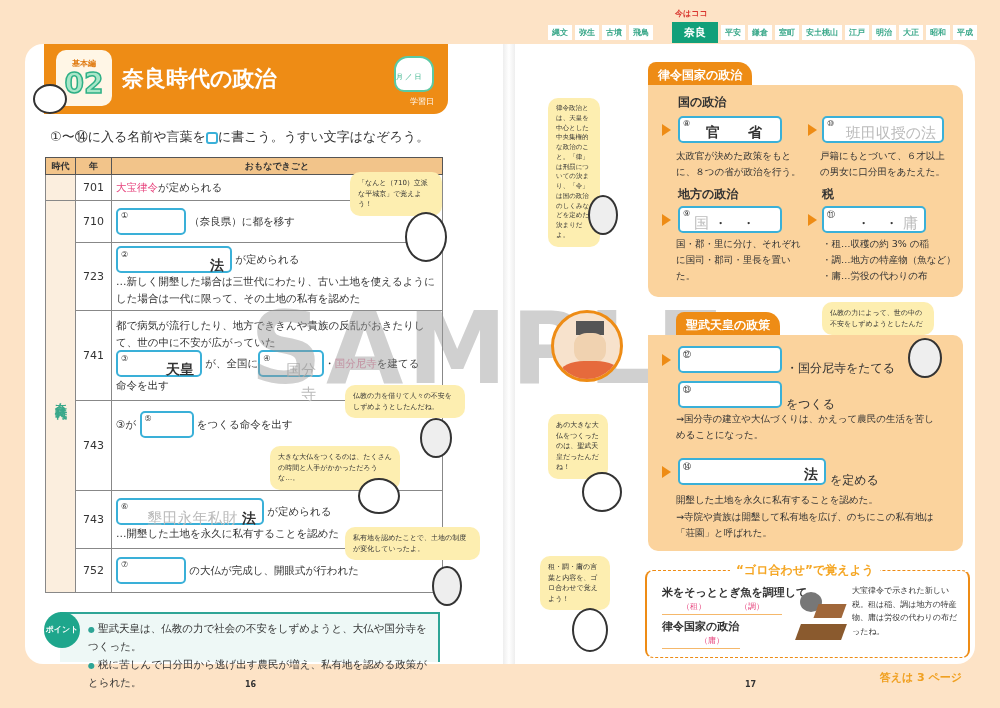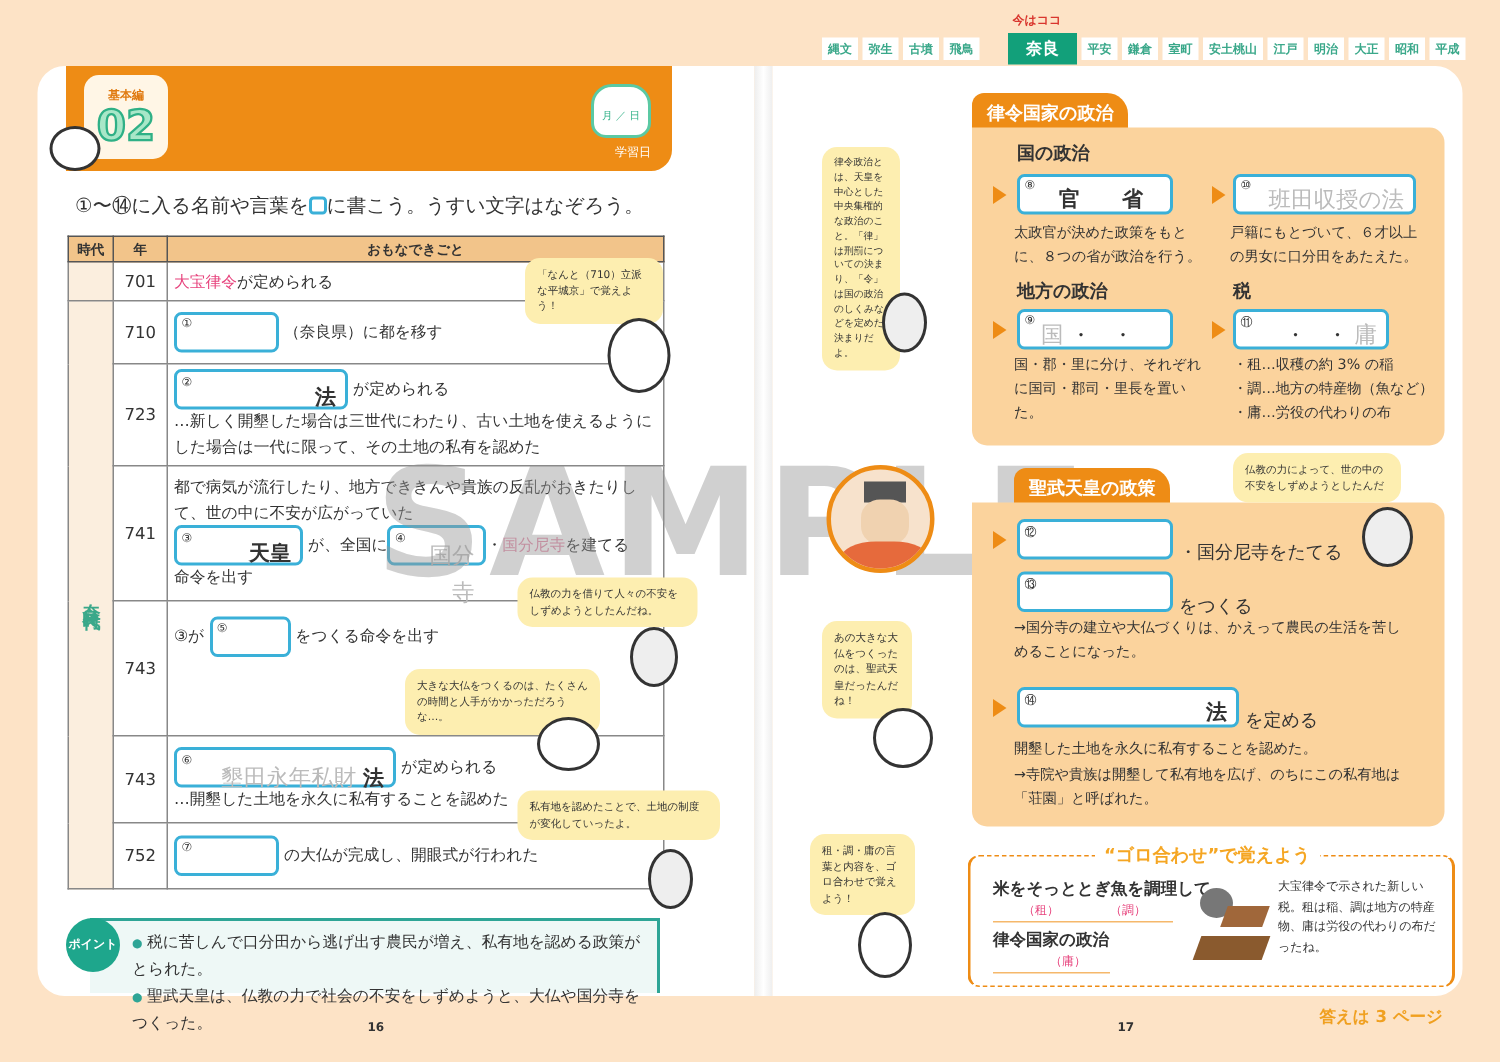--- a/index.html
+++ b/index.html
@@ -12,21 +12,21 @@
 .eras{position:absolute;top:22px;left:548px;display:flex;gap:3px;align-items:center}
 .era{background:#fff;color:#3aa88a;font-size:8px;padding:2px 4px;font-weight:bold}
 .era.cur{background:#12a07a;color:#fff;font-size:11px;padding:3px 12px;margin-left:16px}
 .now{position:absolute;top:8px;left:675px;color:#d9362e;font-size:8px;font-weight:bold}
 
 .hdr{position:absolute;left:44px;top:44px;width:404px;height:70px;background:#ee8c15;border-radius:0 0 14px 0}
 .badge{position:absolute;left:12px;top:6px;width:56px;height:56px;background:#fff6e6;border-radius:10px;text-align:center}
 .badge .k{font-size:8px;color:#e07a10;font-weight:bold;margin-top:8px}
 .badge .n{font-size:28px;font-weight:bold;color:#a8e7c8;-webkit-text-stroke:1.5px #2fb086;line-height:30px}
 .title{position:absolute;left:78px;top:20px;font-size:22px;color:#fff;font-weight:bold}
-.datebox{position:absolute;right:14px;top:12px;width:40px;height:36px;background:#fff;border:2px solid #5bc9a3;border-radius:14px 14px 10px 10px;font-size:7px;color:#2fb086;text-align:center;padding-top:14px}
+.datebox{position:absolute;right:14px;top:12px;width:40px;height:36px;background:#fff;border:2px solid #5bc9a3;border-radius:14px 14px 10px 10px;font-size:7px;color:#2fb086;text-align:left;padding-top:14px}
 .gakushu{position:absolute;right:14px;top:52px;font-size:8px;color:#fff}
 .instr{position:absolute;left:50px;top:128px;font-size:13px;color:#333}
 .instr .bx{display:inline-block;width:12px;height:12px;border:2px solid #3ab0d8;border-radius:3px;vertical-align:middle}
 
 table.ev{position:absolute;left:45px;top:157px;width:398px;border-collapse:collapse;font-size:10.5px}
 table.ev th{background:#f2c48a;font-size:9px;border:1px solid #555;height:17px}
 table.ev td{border:1px solid #888;vertical-align:middle;padding:3px 4px}
 td.era{background:#fbeede;width:30px;text-align:center;font-size:12px;writing-mode:vertical-rl;letter-spacing:2px}
 td.yr{width:36px;text-align:center;font-size:11px}
 .ans{display:inline-block;border:2px solid #3ab0d8;border-radius:5px;height:27px;vertical-align:middle;position:relative;font-size:14px;color:#333;text-align:right;padding:6px 6px 0 14px}
@@ -77,20 +77,21 @@
   <span class="era">大正</span>
   <span class="era">昭和</span>
   <span class="era">平成</span>
 </div>
 
 <div class="hdr">
   <div class="badge">
     <div class="k">基本編</div>
     <div class="n">02</div>
   </div>
+  <div class="title">奈良時代の政治</div>
   <div class="datebox"><span>月</span> ／ <span>日</span></div>
   <div class="gakushu">学習日</div>
 </div>
 <div class="char" style="left:33px;top:84px;width:34px;height:30px"></div>
 
 <div class="instr">
   <span>①〜⑭に入る名前や言葉を</span><span class="bx"></span><span>に書こう。うすい文字はなぞろう。</span>
 </div>
 
 <table class="ev">
@@ -140,22 +141,22 @@
 <div class="char" style="left:420px;top:418px;width:32px;height:40px;background:#eee"></div>
 <div class="bubble" style="left:270px;top:446px;width:130px">大きな大仏をつくるのは、たくさんの時間と人手がかかっただろうな…。</div>
 <div class="char" style="left:358px;top:478px;width:42px;height:36px"></div>
 <div class="bubble" style="left:345px;top:527px;width:135px">私有地を認めたことで、土地の制度が変化していったよ。</div>
 <div class="char" style="left:432px;top:566px;width:30px;height:40px;background:#eee"></div>
 
 <div class="sample">SAMPLE</div>
 
 <div class="point">
   <ul>
+    <li>聖武天皇は、仏教の力で社会の不安をしずめようと、大仏や国分寺をつくった。</li>
     <li>税に苦しんで口分田から逃げ出す農民が増え、私有地を認める政策がとられた。</li>
-    <li>聖武天皇は、仏教の力で社会の不安をしずめようと、大仏や国分寺をつくった。</li>
   </ul>
 </div>
 <div class="point-tag">ポイント</div>
 
 <div class="pnum" style="left:245px">16</div>
 <div class="pnum" style="left:745px">17</div>
 
 <div class="bubble" style="left:548px;top:98px;width:52px;font-size:6.5px">律令政治とは、天皇を中心とした中央集権的な政治のこと。「律」は刑罰についての決まり、「令」は国の政治のしくみなどを定めた決まりだよ。</div>
 <div class="char" style="left:588px;top:195px;width:30px;height:40px;background:#eee"></div>
 

